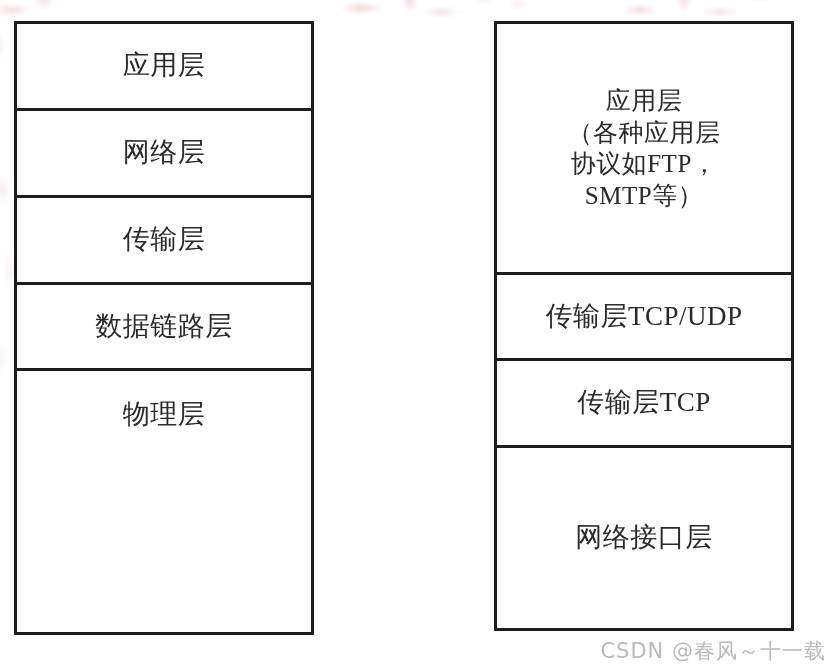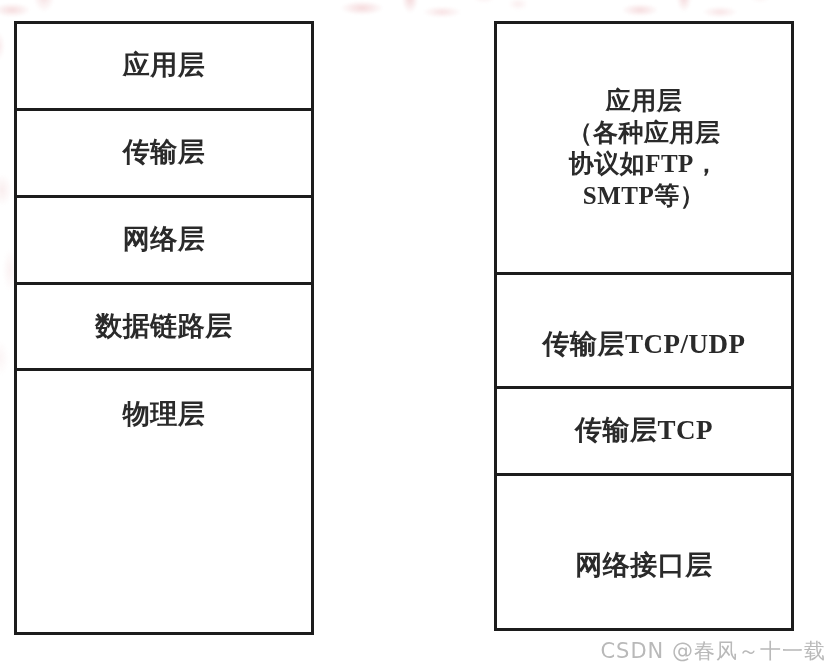--- a/index.html
+++ b/index.html
@@ -96,33 +96,32 @@
     align-items: center;
     justify-content: center;
     text-align: center;
     border-bottom: 3px solid #1c1c1c;
     color: #2a2a2a;
     font-size: 27px;
     line-height: 1.16;
     letter-spacing: 0.5px;
     white-space: pre-line;
     padding: 0 10px;
-    font-weight: bold;
   }
   .layer-cell:last-child {
     border-bottom: none;
     border-radius: 12px;
   }
 
   
   #osi-stack .layer-cell { height: 86.85px; }
 
   
   #tcpip-stack .cell-app   { height: 251px; font-size: 25px; line-height: 1.26; }
-  #tcpip-stack .cell-tr    { height: 86px; margin-top: 28px; }
+  #tcpip-stack .cell-tr    { height: 86px; }
   #tcpip-stack .cell-net   { height: 87px; }
   #tcpip-stack .cell-if    { height: 180px; }
 
   
   #csdn-watermark {
     position: absolute;
     right: 14px;
     top: 637px;
     font-family: "DejaVu Sans", "Liberation Sans", sans-serif;
     font-size: 21px;
@@ -136,22 +135,22 @@
 
 <div id="canvas">
 
   <div class="bg-watermark wm-a"></div>
   <div class="bg-watermark wm-b"></div>
   <div class="bg-watermark wm-c"></div>
   <div class="bg-watermark wm-d"></div>
 
   <div class="stack" id="osi-stack">
     <div class="layer-cell">应用层</div>
+    <div class="layer-cell">网络层</div>
     <div class="layer-cell">传输层</div>
-    <div class="layer-cell">网络层</div>
     <div class="layer-cell">数据链路层</div>
     <div class="layer-cell">物理层</div>
   </div>
 
   <div class="stack" id="tcpip-stack">
     <div class="layer-cell cell-app">应用层
 （各种应用层
 协议如FTP，
 SMTP等）</div>
     <div class="layer-cell cell-tr">传输层TCP/UDP</div>

